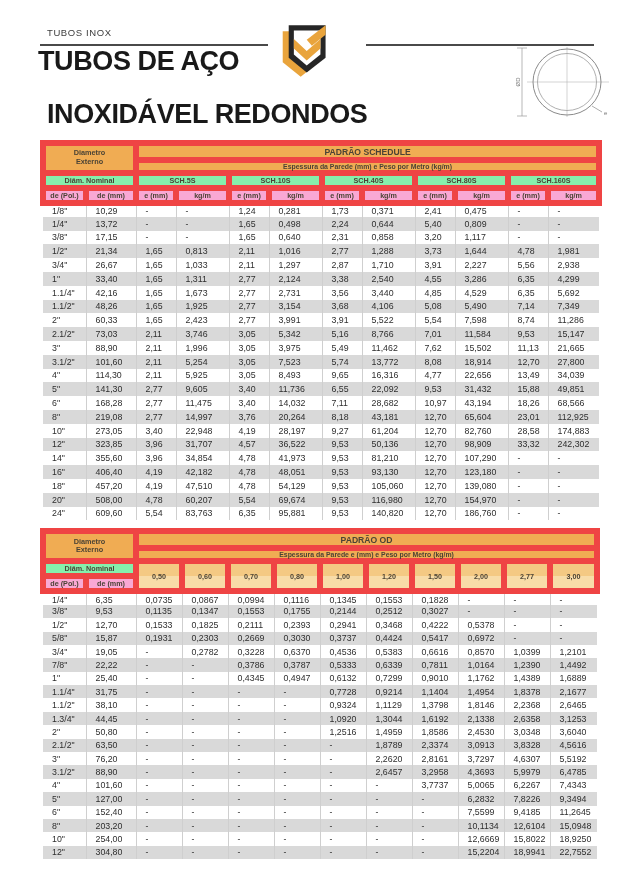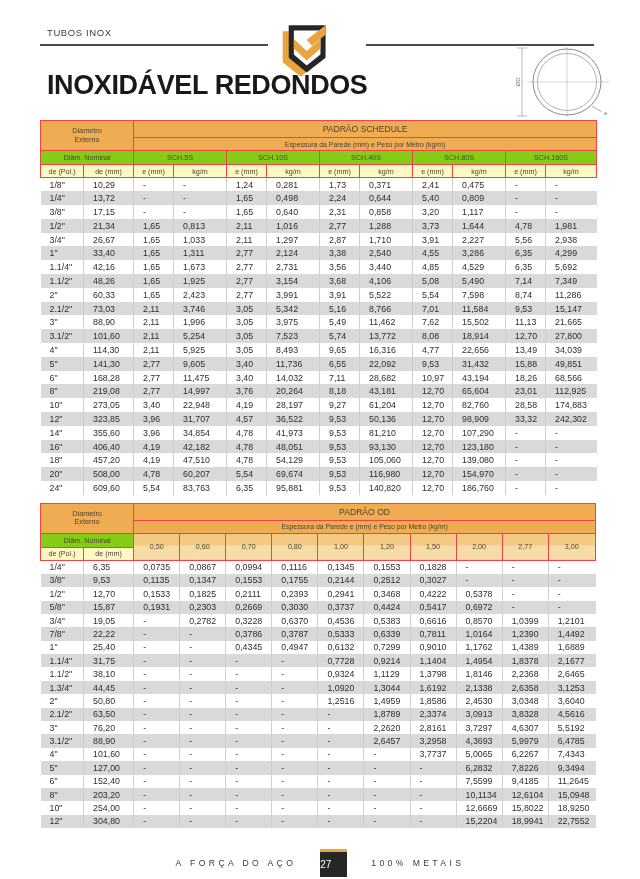--- a/index.html
+++ b/index.html
@@ -1,40 +1,40 @@
 <!DOCTYPE html>
 <html><head>
 <meta charset="utf-8">
 <style>
   html,body{margin:0;padding:0;background:#ffffff;}
   .page{
     width:640px;height:879px;position:relative;background:#ffffff;
     font-family:"Liberation Sans", sans-serif;color:#2b2b2b;overflow:hidden;
   }
   
-  .header{position:relative;height:120px;}
+  .header{position:relative;height:140px;}
   .eyebrow{position:absolute;left:47px;top:27px;font-size:9.5px;letter-spacing:.6px;color:#3c3c3c;}
   .rule{position:absolute;top:44px;height:2px;background:#4a4a4a;}
   .rule-left{left:40px;width:228px;}
   .rule-right{left:366px;width:228px;}
   .logo{position:absolute;left:281px;top:22px;width:48px;height:58px;}
   .title{
     position:absolute;left:38px;top:47px;margin:0;
     font-size:27px;line-height:28.5px;font-weight:bold;color:#191919;letter-spacing:-0.4px;
   }
   .title .l2{display:block;padding-left:9px;margin-top:24px;}
   .diagram{position:absolute;left:513px;top:46px;width:98px;height:72px;}
   
   table.tbl{
     border-collapse:collapse;table-layout:fixed;width:556px;margin-left:40px;
   }
-  .tbl th{font-weight:normal;border:1px solid #ef4444;padding:0;}
+  .tbl th{font-weight:bold;border:6px solid #ef4444;padding:0;}
   .t-dark{background:#F0AC53;color:#4b4335;}
-  .t-med{background:#84cc16;color:#4b4335;}
-  .t-lite{background:#fef9c3;color:#4b4335;}
+  .t-med{background:#86efac;color:#4b4335;}
+  .t-lite{background:#f9a8d4;color:#4b4335;}
   .t-span{background:linear-gradient(to bottom,#F4C983 48%,#F8DCA8 48%);color:#4b4335;}
   .row-title{font-size:8.6px;height:17px;}
   .row-sub{font-size:6.9px;height:13px;}
   .row-med{font-size:7.2px;height:14px;}
   .row-lite{font-size:7.2px;height:13px;}
   .corner{font-size:7.3px;line-height:8.6px;}
   .corner span{display:block;text-align:center;}
   .tbl td{
     font-size:8.8px;color:#2e2e2e;text-align:left;padding:0 0 0 9px;
     border-left:1px solid #cfcfcf;white-space:nowrap;overflow:hidden;
@@ -68,21 +68,21 @@
     <div class="logo">
       <svg width="48" height="58" viewBox="0 0 56 66">
         <polygon points="2,10 44,10 44,46 23,63 2,46" fill="#E9A43C"></polygon>
         <polygon points="9,3 52,3 52,41 30,58 9,41" fill="#262626"></polygon>
         <polygon points="15,9 46,9 46,37 30,50 15,37" fill="#ffffff"></polygon>
         <polygon points="30,20 52,3 52,14 36,27" fill="#E9A43C"></polygon>
         <polygon points="15,19 30,33 46,19 46,30 30,44 15,30" fill="#E9A43C"></polygon>
       </svg>
     </div>
 
-    <h1 class="title"><span class="l2">INOXIDÁVEL REDONDOS</span></h1>
+    <h1 class="title"><span>TUBOS DE AÇO</span><span class="l2">INOXIDÁVEL REDONDOS</span></h1>
 
     <div class="diagram">
       <svg width="98" height="72" viewBox="0 0 98 72">
         <line x1="9" y1="2" x2="9" y2="70" stroke="#9a9a9a" stroke-width="0.7"></line>
         <line x1="4" y1="2" x2="14" y2="2" stroke="#9a9a9a" stroke-width="0.7"></line>
         <line x1="4" y1="70" x2="14" y2="70" stroke="#9a9a9a" stroke-width="0.7"></line>
         <line x1="14" y1="36" x2="96" y2="36" stroke="#b5b5b5" stroke-width="0.6"></line>
         <line x1="54" y1="1" x2="54" y2="71" stroke="#b5b5b5" stroke-width="0.6"></line>
         <ellipse cx="54" cy="36" rx="34" ry="33" fill="none" stroke="#8a8a8a" stroke-width="1"></ellipse>
         <ellipse cx="54" cy="36" rx="29.5" ry="28.5" fill="none" stroke="#9a9a9a" stroke-width="0.8"></ellipse>

